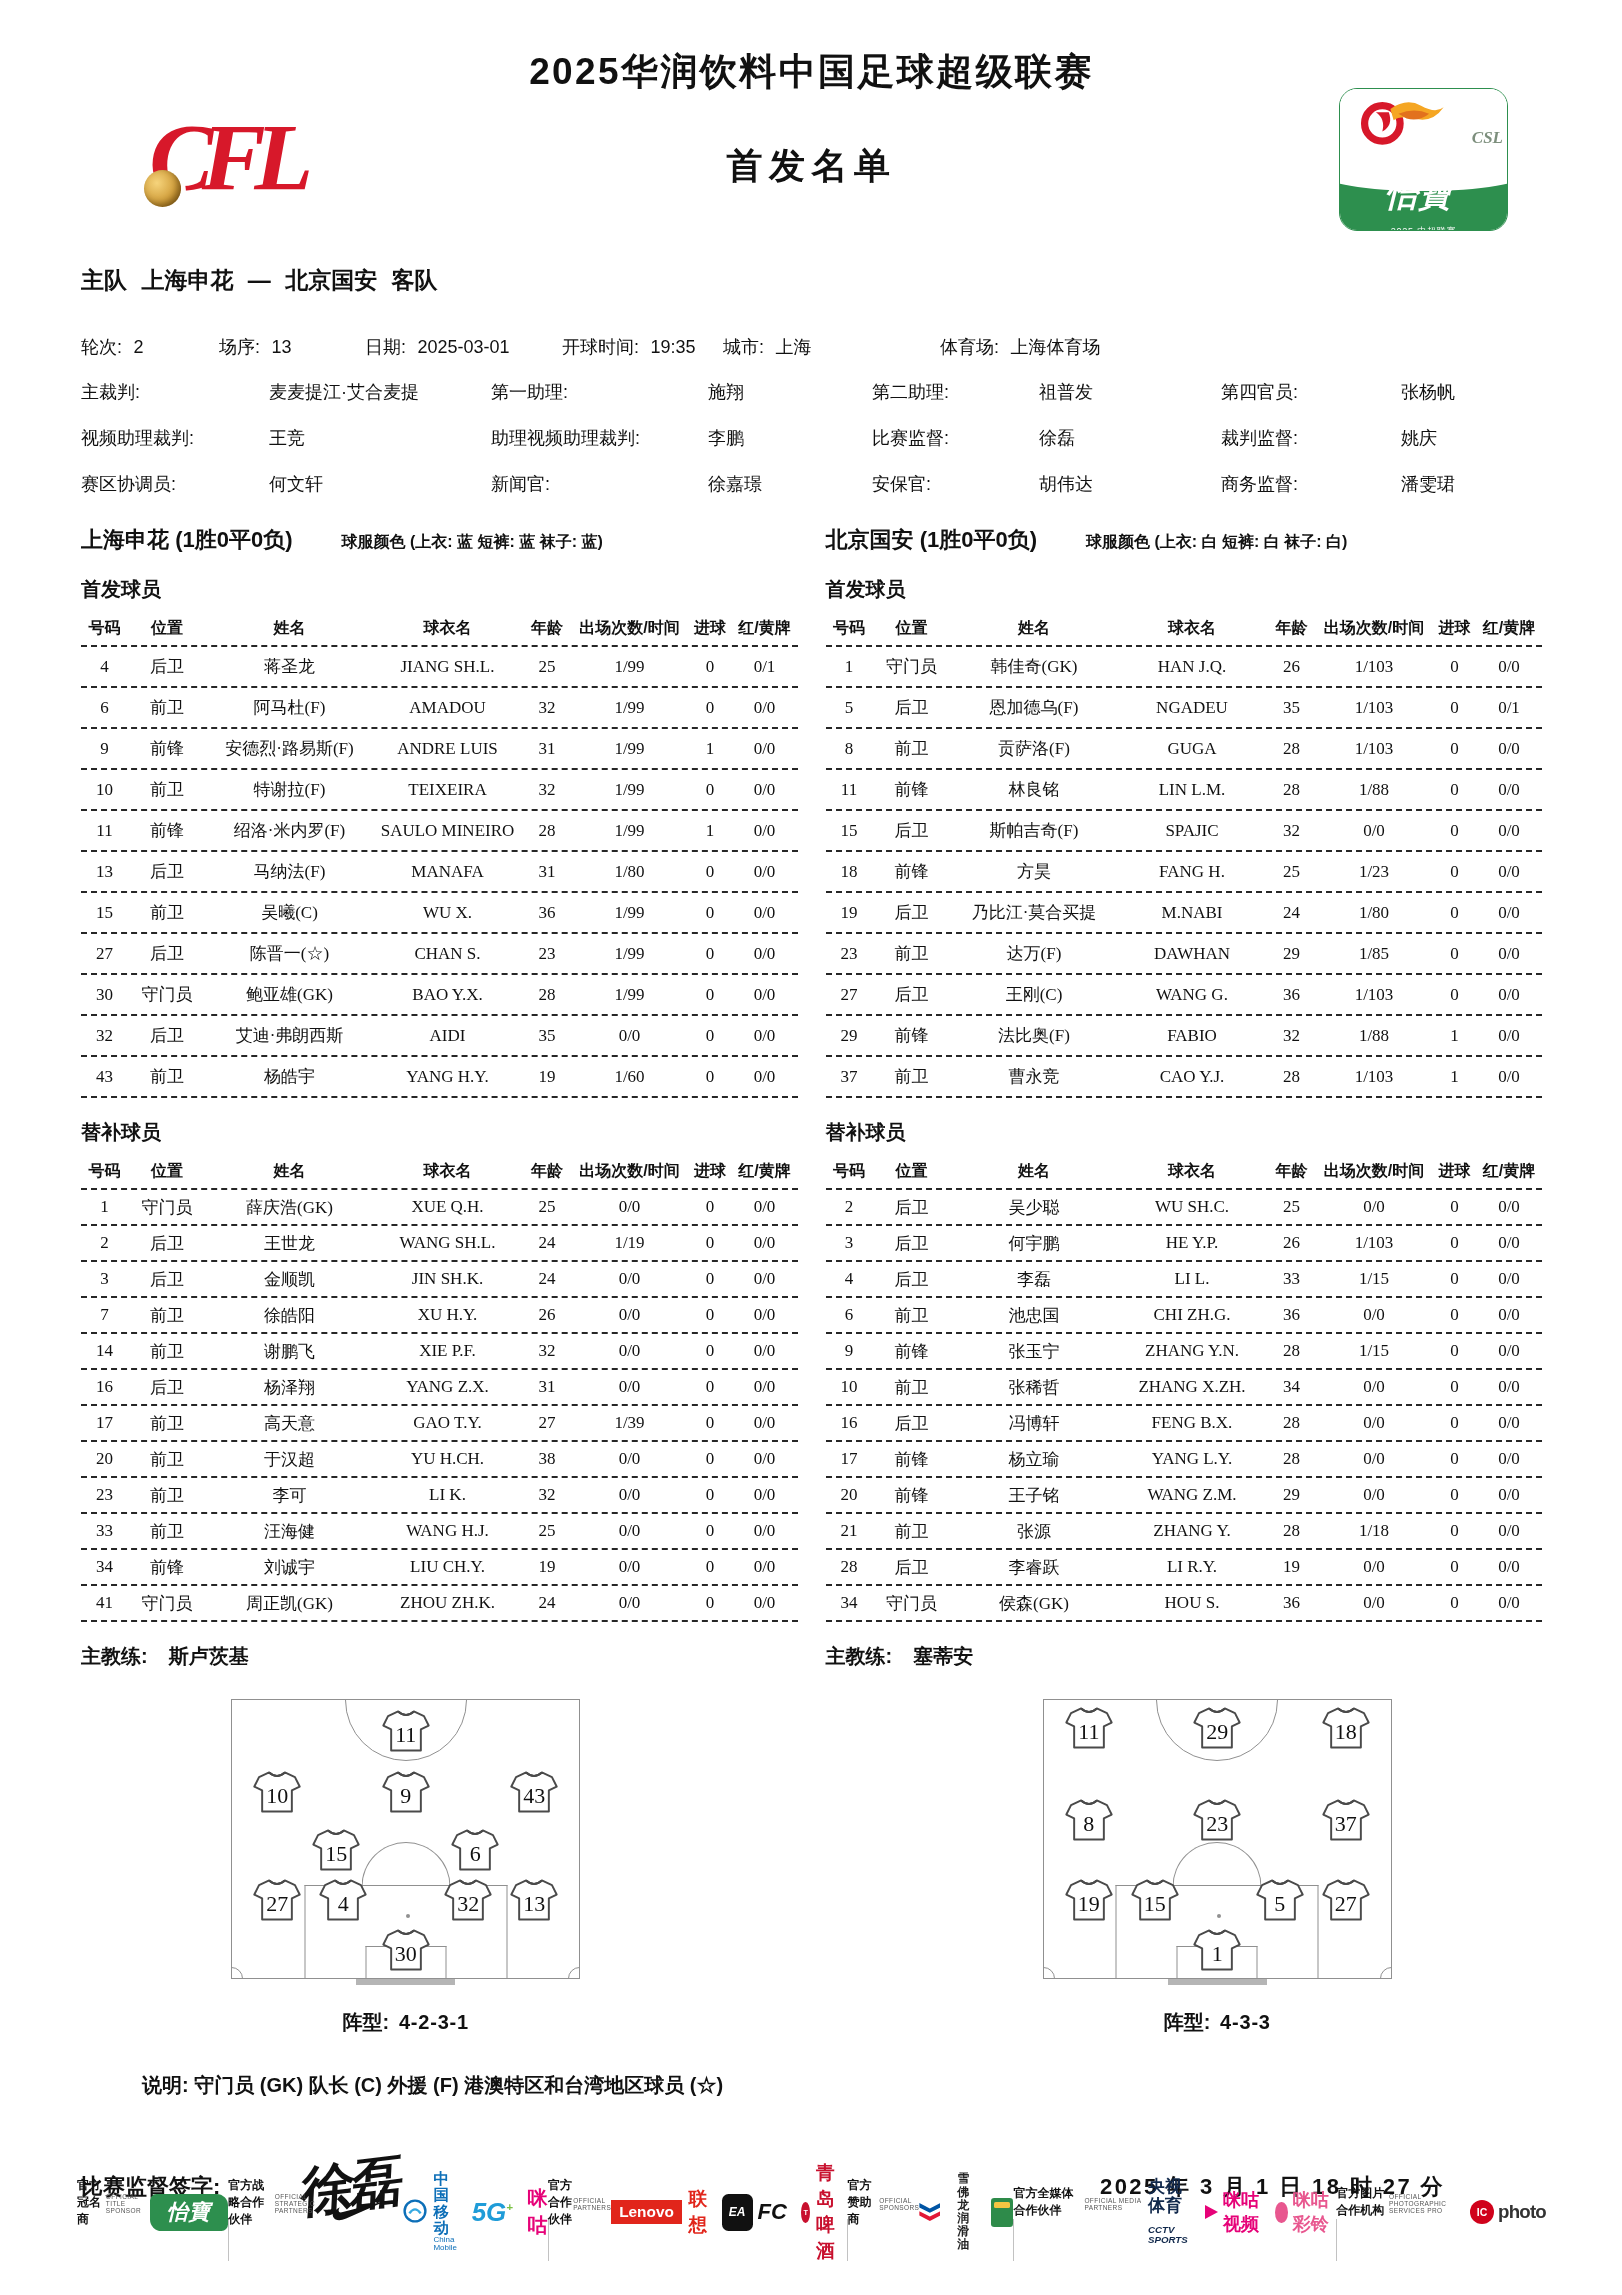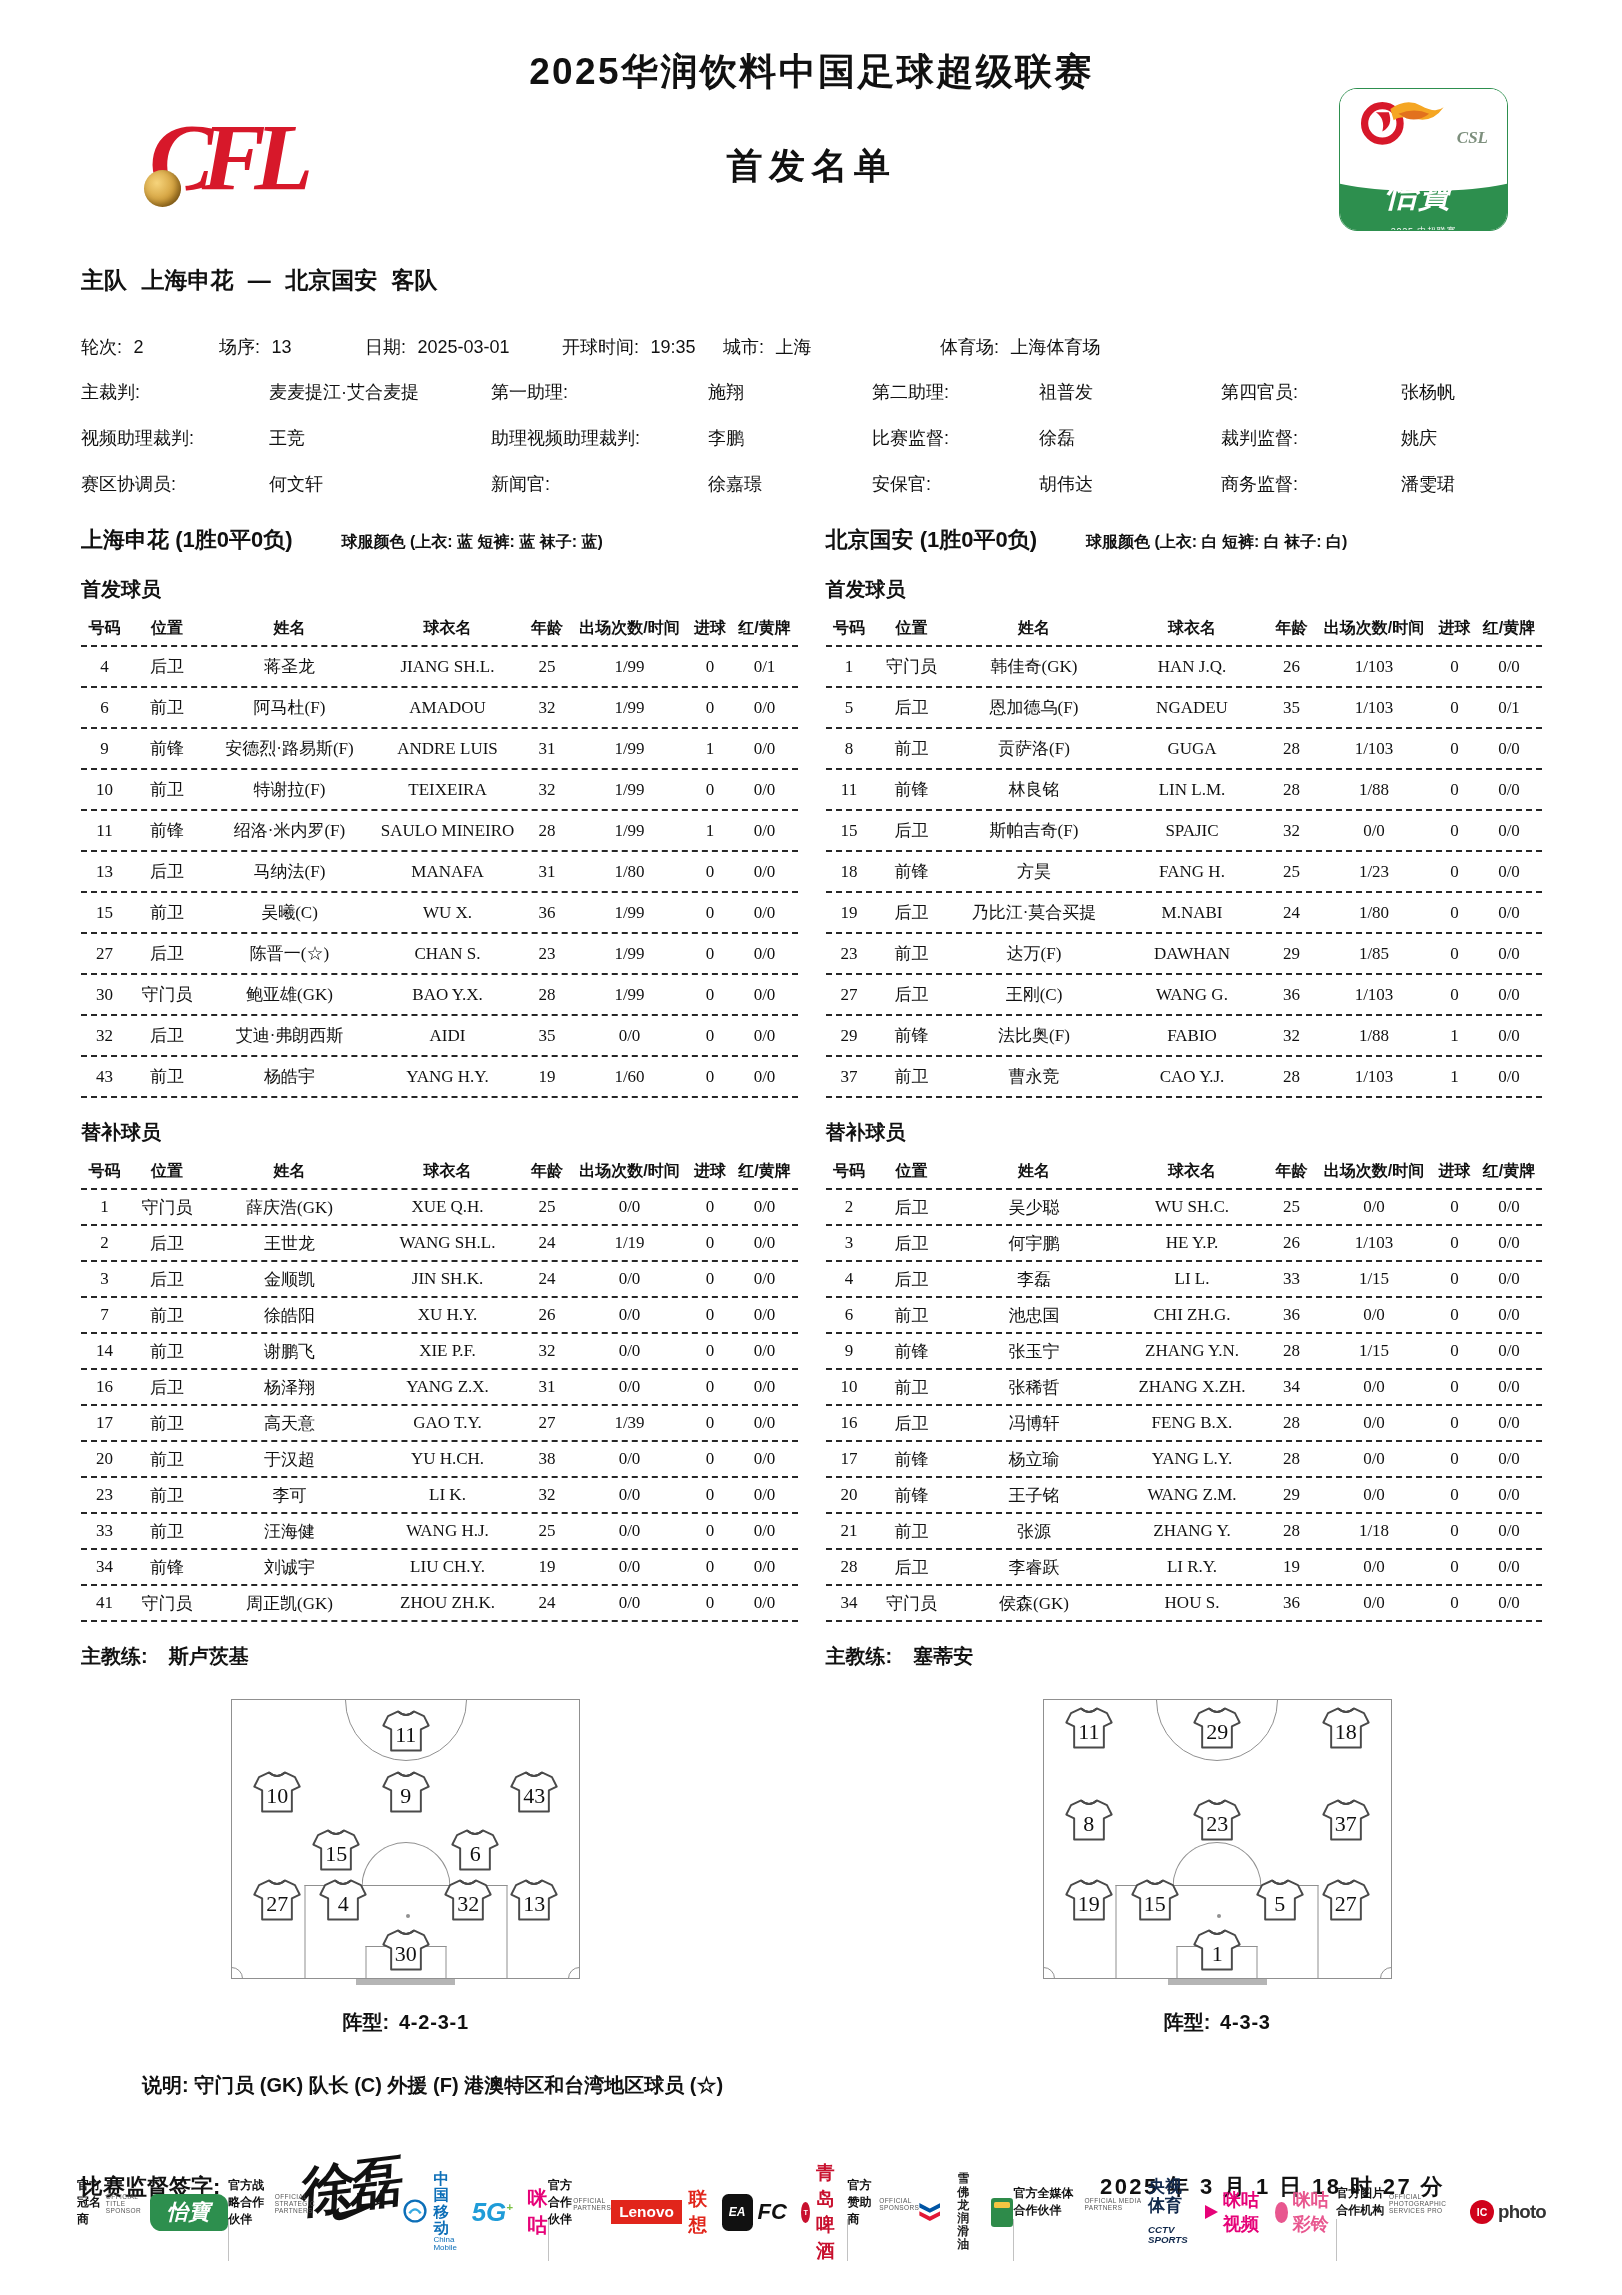--- a/index.html
+++ b/index.html
@@ -12,21 +12,21 @@
   .cfl-logo{position:absolute;left:120px;top:93px;width:211px;height:146px;}
   .cfl-text{font-family:"Liberation Serif",serif;font-style:italic;font-weight:900;
             font-size:96px;color:#d7182a;letter-spacing:-11.4px;line-height:130px;display:block;text-align:center;}
   .cfl-ball{position:absolute;left:24px;bottom:32px;width:37px;height:37px;border-radius:50%;
             background:radial-gradient(circle at 35% 35%,#f6d47c,#c8912b 70%,#8a5d14);
             box-shadow:inset -3.2px -3.2px 6.5px rgba(0,0,0,.35), 4.9px 1.6px 0 0 #fff;}
   .csl-badge{position:absolute;right:115px;top:88px;width:169px;height:143px;border-radius:18px;
              border:1.6px solid #2d8f4e;overflow:hidden;background:#fff;box-sizing:border-box;}
   .badge-top{position:relative;height:62px;background:#fff;}
   .badge-flame{position:absolute;left:18px;top:6.5px;}
-  .badge-csl{position:absolute;right:19px;bottom:3.2px;font-family:"Liberation Serif",serif;
+  .badge-csl{position:absolute;right:4px;bottom:3.2px;font-family:"Liberation Serif",serif;
              font-style:italic;font-weight:700;font-size:17px;color:#7d8f7d;}
   .badge-bottom{position:relative;height:81px;background:#2d8f4e;}
   .badge-bottom::before{content:"";position:absolute;top:-0.8px;left:-12%;width:124%;height:18px;
              background:#fff;border-radius:0 0 50% 50% / 0 0 100% 100%;}
   .badge-brand{position:relative;text-align:center;margin-top:23px;color:#fff;
                font-weight:800;font-size:32px;font-style:italic;letter-spacing:1.6px;}
   .badge-reg{font-size:10.5px;vertical-align:top;font-style:normal;}
   .badge-season{position:relative;display:flex;align-items:center;justify-content:center;gap:6.5px;
                 color:#fff;font-size:9px;margin-top:7.3px;letter-spacing:0.8px;}
   

